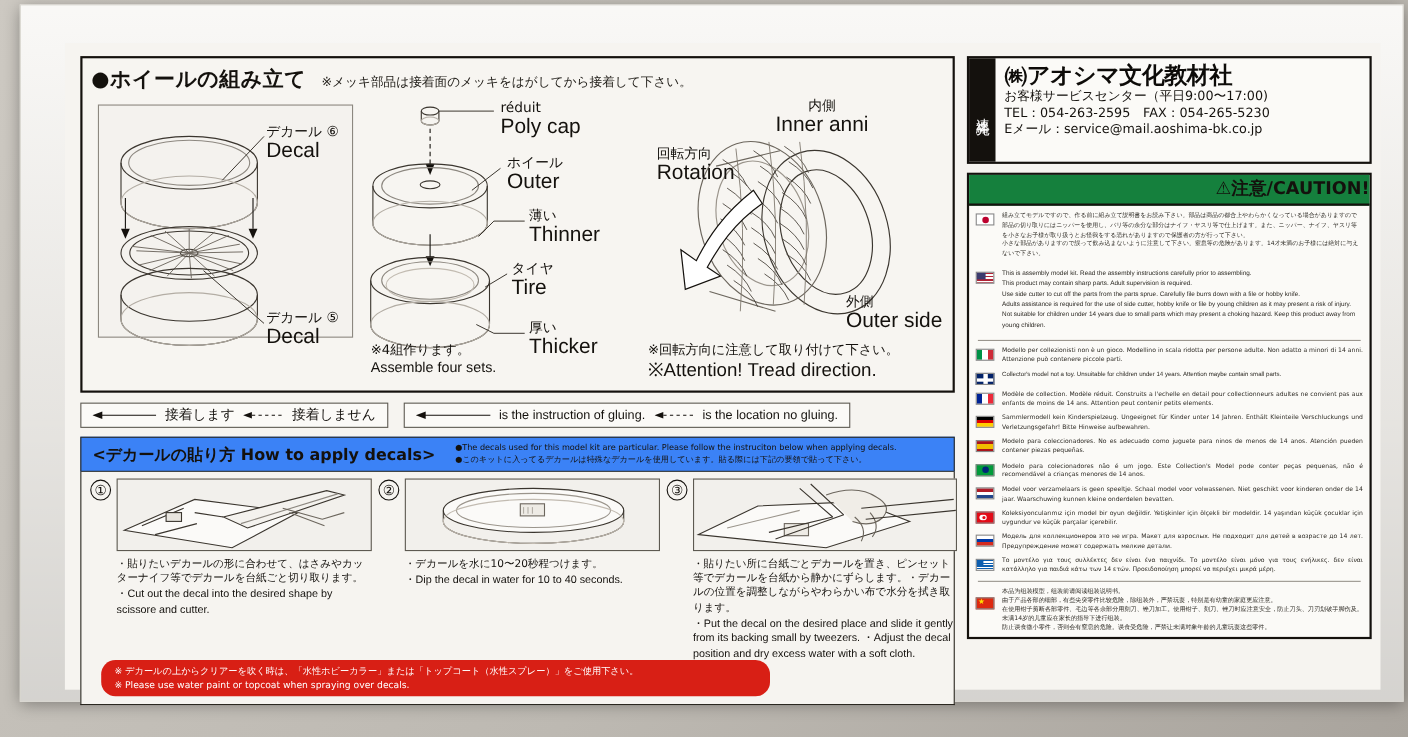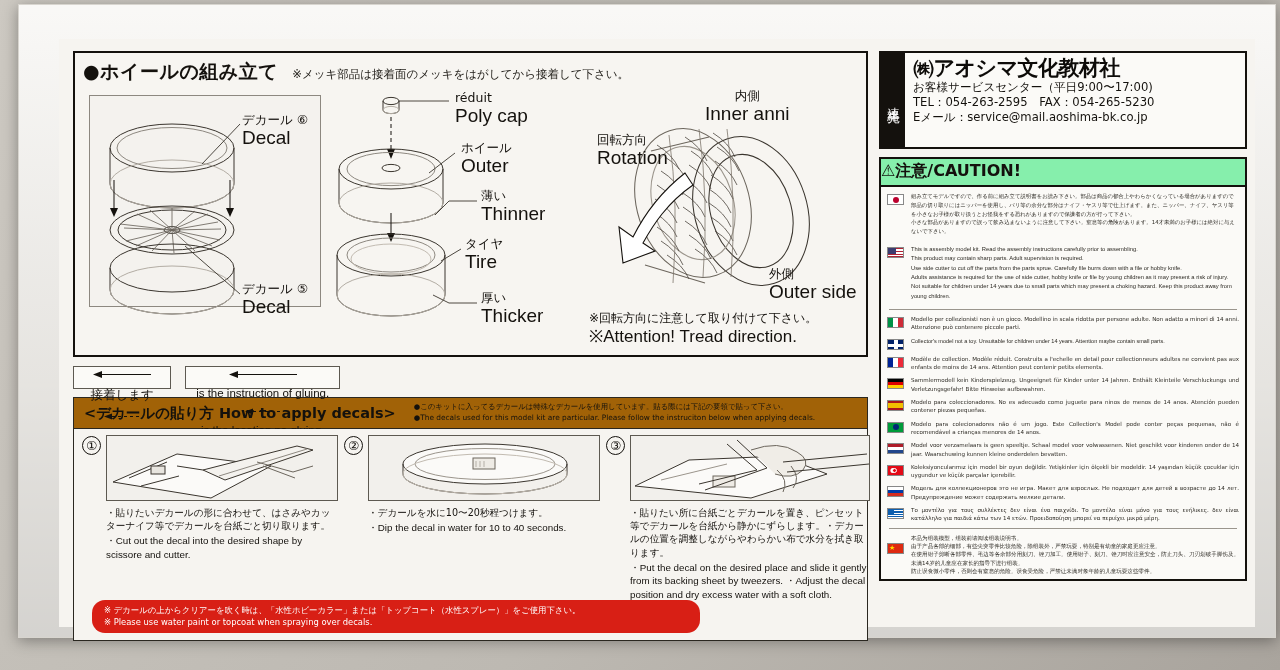--- a/index.html
+++ b/index.html
@@ -68,28 +68,28 @@
   svg.art { position:absolute; overflow:visible; }
 
   .footnote { position:absolute; font-size:12px; line-height:1.25; color:#14110d;
               font-family:"DejaVu Sans",sans-serif; }
 
   
   .legend-row { display:flex; gap:14px; margin-top:9px; }
   .legend-box {
     border:1px solid #5d5951; background:#fbfaf7; padding:3px 10px;
     display:flex; align-items:center; gap:8px; font-size:12.5px; color:#14110d;
-    font-family:"DejaVu Sans",sans-serif; height:23px;flex-direction:column;
+    font-family:"DejaVu Sans",sans-serif; height:23px;
   }
   .arrow-solid, .arrow-dash { display:inline-flex; align-items:center; }
   .arrow-solid svg, .arrow-dash svg { display:block; }
 
   
   .decal-banner {
-    margin-top:8px; background:#a16207; border:1px solid #2a2720;
+    margin-top:8px; background:#3b82f6; border:1px solid #2a2720;
     display:flex; align-items:center; gap:18px; padding:3px 10px; height:32px;
   }
   .decal-banner .title { font-size:14.5px; font-weight:700; color:#14110d;
                           font-family:"DejaVu Sans",sans-serif; white-space:nowrap;}
   .decal-banner .bullets { font-size:7.4px; line-height:1.45; color:#14110d;
                            font-family:"DejaVu Sans",sans-serif; }
 
   .decal-area {
     border:1px solid #2a2720; border-top:none; background:#f6f4f0;
     height:212px; position:relative; padding:6px 8px;
@@ -131,22 +131,22 @@
   .company .info { padding:4px 6px 2px 8px; }
   .company .name {
     font-size:21px; font-weight:700; color:#0d0b08; letter-spacing:-0.5px;
     font-family:"DejaVu Sans",sans-serif; line-height:1.1;
   }
   .company .line { font-size:11.6px; color:#14110d; line-height:1.3;
                    font-family:"DejaVu Sans",sans-serif; }
 
   .caution-wrap { margin-top:8px; border:2px solid #14110d; background:#fbfaf7; }
   .caution-head {
-    background:#86efac; border-bottom:2px solid #14110d;
-    text-align:left; padding:2px 0 3px;
+    background:#15803d; border-bottom:2px solid #14110d;
+    text-align:right; padding:2px 0 3px;
     font-size:16px; font-weight:700; color:#14110d;
     font-family:"DejaVu Sans",sans-serif;
   }
   .caution-body { padding:5px 6px 4px 6px; }
   .crow { display:flex; gap:7px; margin-bottom:5px; align-items:flex-start; }
   .flag { width:17px; height:11px; flex:none; margin-top:2px; border:.5px solid #888;}
   .ctext { font-size:5.55px; line-height:1.5; color:#2d2a24;
            font-family:"DejaVu Sans",sans-serif; text-align:justify; }
   .ctext.en { font-family:"Liberation Sans",sans-serif; }
   .jp-block { font-size:5.4px; line-height:1.62; color:#2d2a24;
@@ -327,20 +327,24 @@
               <div class="lbl" style="left:8px; top:44px;">
                 <span class="jp">回転方向</span>
                 <span class="en">Rotation</span>
               </div>
               <div class="lbl" style="left:180px; top:178px;">
                 <span class="jp">外側</span>
                 <span class="en">Outer side</span>
               </div>
             </div>
 
+            <div class="footnote" style="left:254px; top:222px;">
+              <div>※4組作ります。</div>
+              <div style="font-family:'Liberation Sans',sans-serif;font-size:13px;">Assemble four sets.</div>
+            </div>
             <div class="footnote" style="left:506px; top:222px;">
               <div>※回転方向に注意して取り付けて下さい。</div>
               <div style="font-family:'Liberation Sans',sans-serif;font-size:17px;">※Attention! Tread direction.</div>
             </div>
 
           </div>
         </div>
 
         <div class="legend-row">
           <div class="legend-box">
@@ -373,22 +377,22 @@
                   <path d="M8 4.5 H36" stroke="#14110d" stroke-width="1.1" stroke-dasharray="3 3"></path>
                 </svg>
             </span>
             <span>is the location no gluing.</span>
           </div>
         </div>
 
         <div class="decal-banner">
           <div class="title">&lt;デカールの貼り方 How to apply decals&gt;</div>
           <div class="bullets">
+            <div>●The decals used for this model kit are particular. Please follow the instruciton below when applying decals.</div>
             <div>●このキットに入ってるデカールは特殊なデカールを使用しています。貼る際には下記の要領で貼って下さい。</div>
-            <div>●The decals used for this model kit are particular. Please follow the instruciton below when applying decals.</div>
           </div>
         </div>
 
         <div class="decal-area">
           <div class="steps">
 
             <div class="step">
               <div class="step-head">
                 <div class="circ-num">①</div>
                 <div class="step-pic">
@@ -447,21 +451,21 @@
                       <path d="M120 14 q28 -10 46 2 q14 8 6 18 q-10 10 -28 4" fill="#f0ede7" stroke="#6c665d"></path>
                       <path d="M146 34 q12 10 6 22 M160 30 q10 12 2 22" stroke="#6c665d"></path>
                       <path d="M152 26 L236 18" stroke="#3a352e"></path>
                       <path d="M156 36 L238 28" stroke="#3a352e"></path>
                     </g>
                   </svg>
                 </div>
               </div>
               <div class="step-txt">
                 <p>・貼りたい所に台紙ごとデカールを置き、ピンセット等でデカールを台紙から静かにずらします。・デカールの位置を調整しながらやわらかい布で水分を拭き取ります。</p>
-                <p class="en">・Put the decal on the desired place and slide it gently from its backing sheet by tweezers. ・Adjust the decal position and dry excess water with a soft cloth.</p>
+                <p class="en">・Put the decal on the desired place and slide it gently from its backing small by tweezers. ・Adjust the decal position and dry excess water with a soft cloth.</p>
               </div>
             </div>
           </div>
 
           <div class="red-warn">
             <div>※ デカールの上からクリアーを吹く時は、「水性ホビーカラー」または「トップコート（水性スプレー）」をご使用下さい。</div>
             <div>※ Please use water paint or topcoat when spraying over decals.</div>
           </div>
         </div>
       </div>

